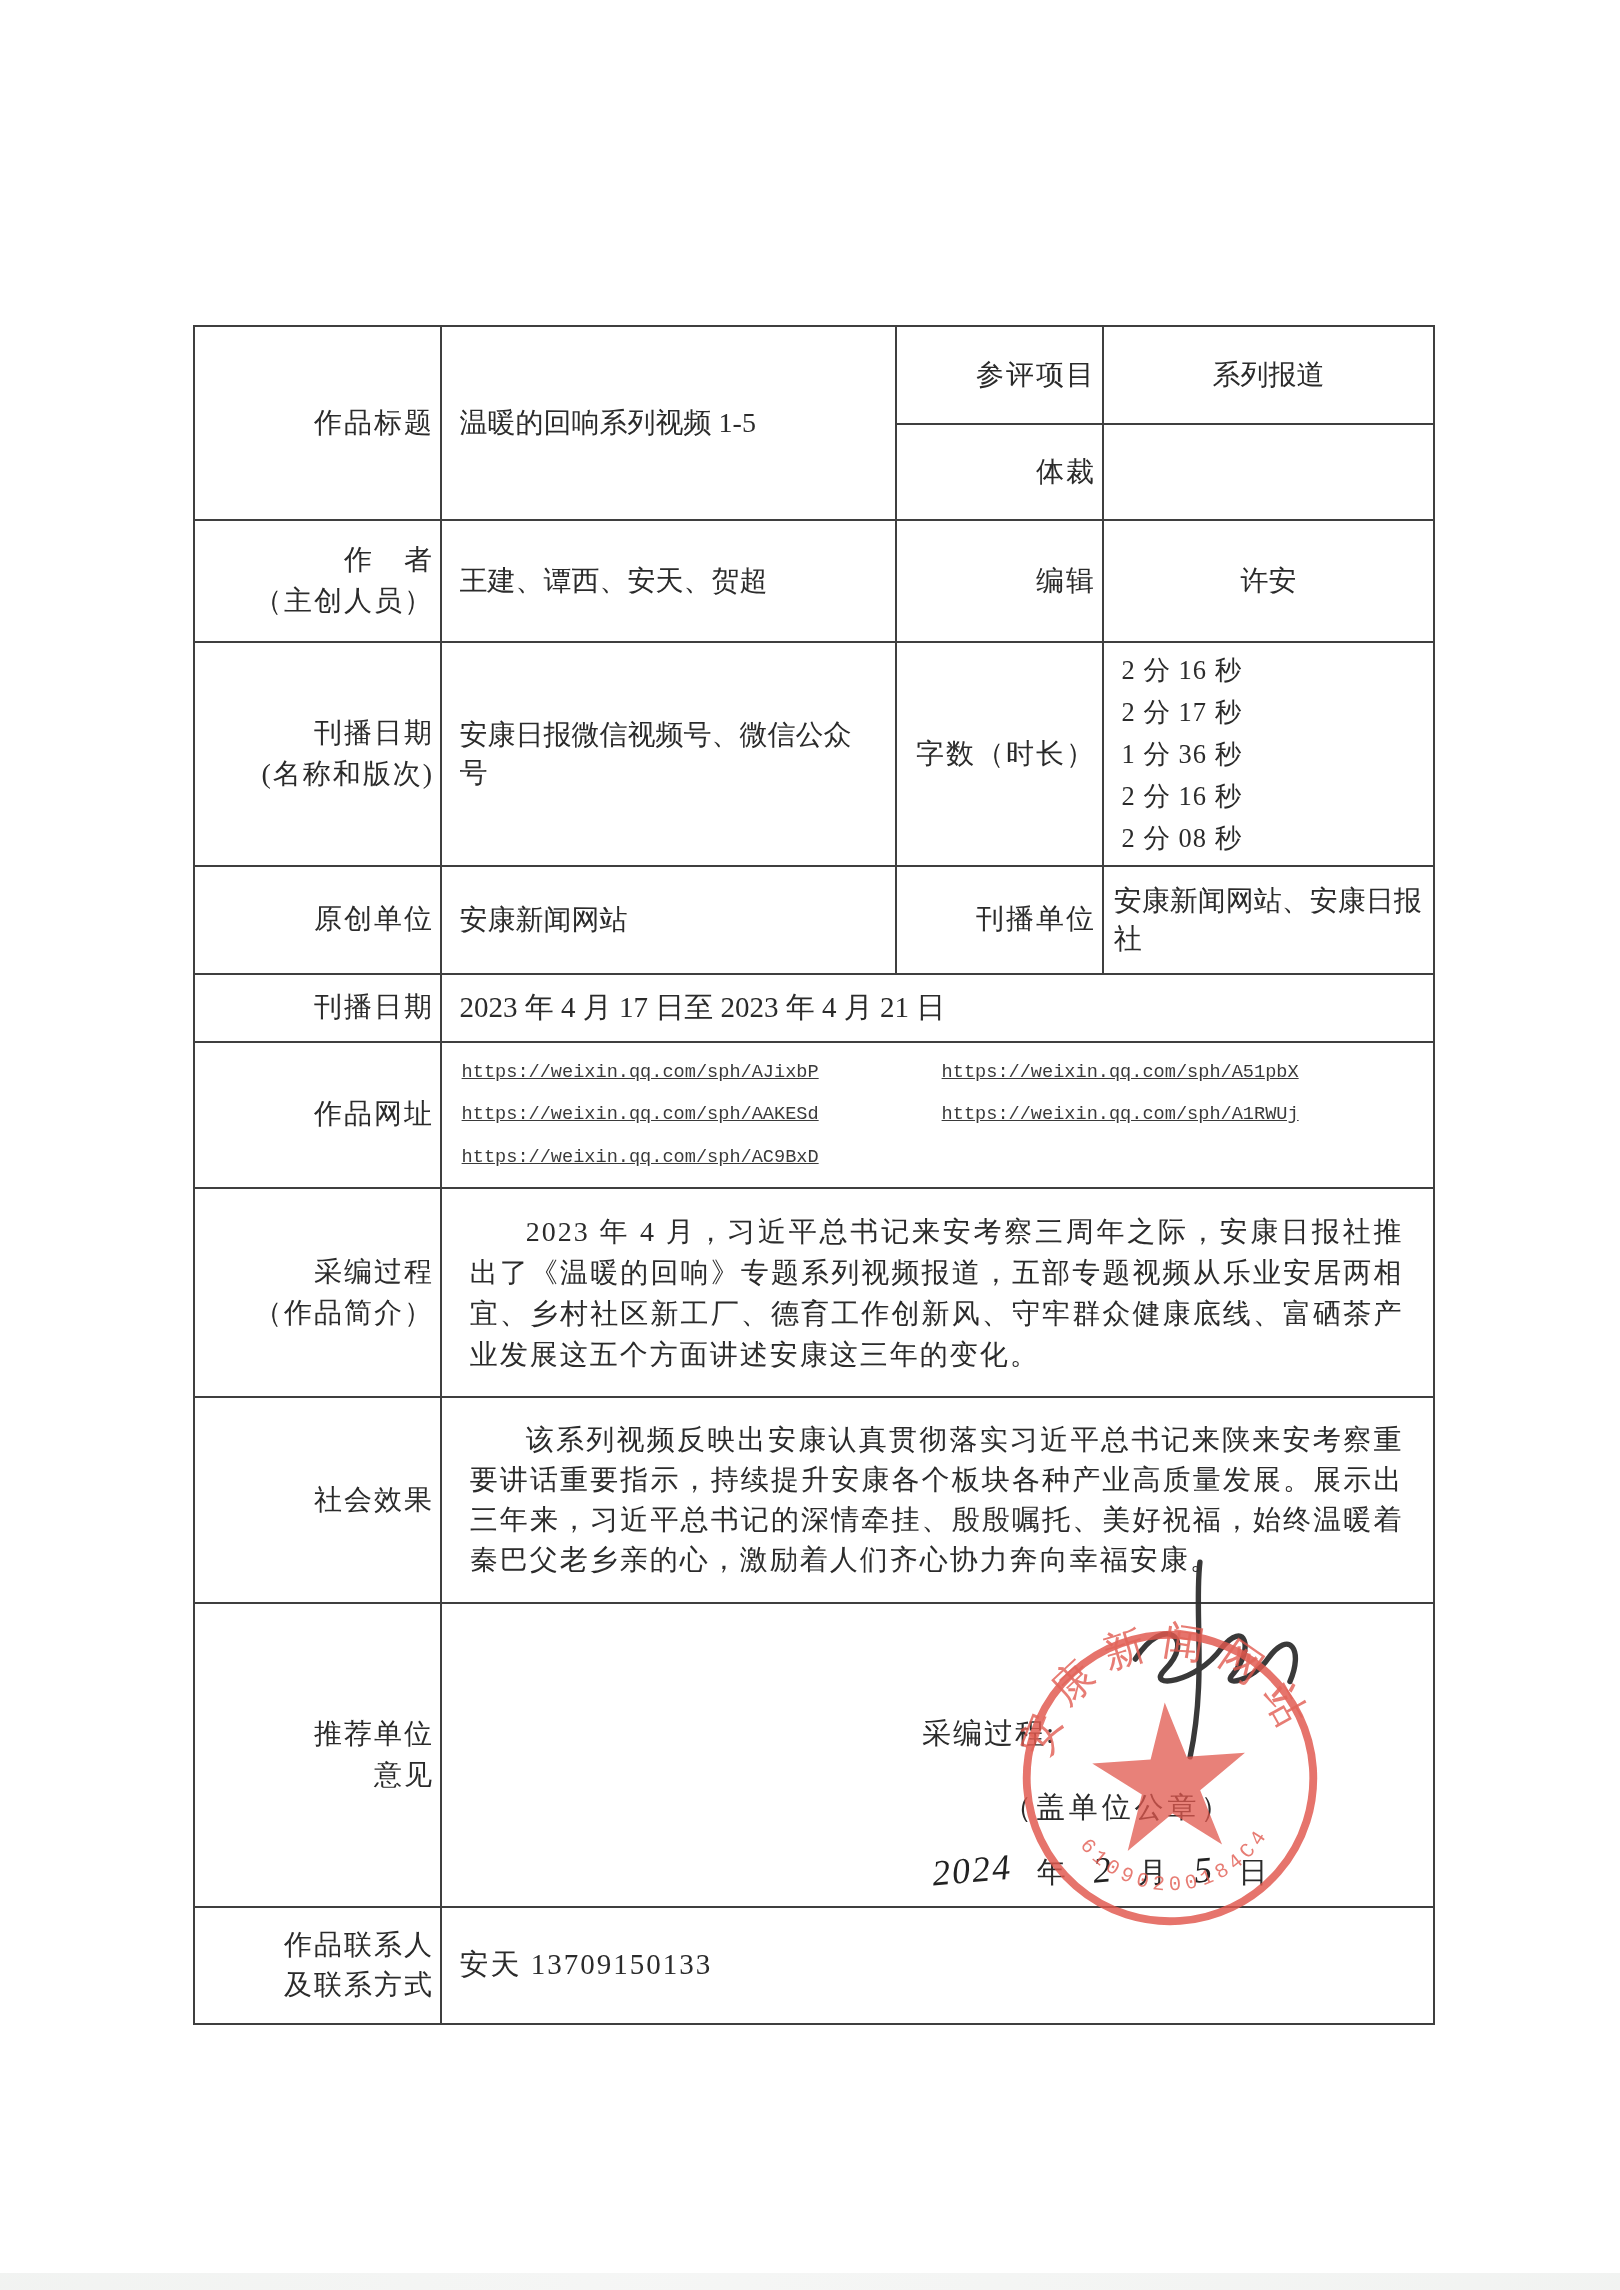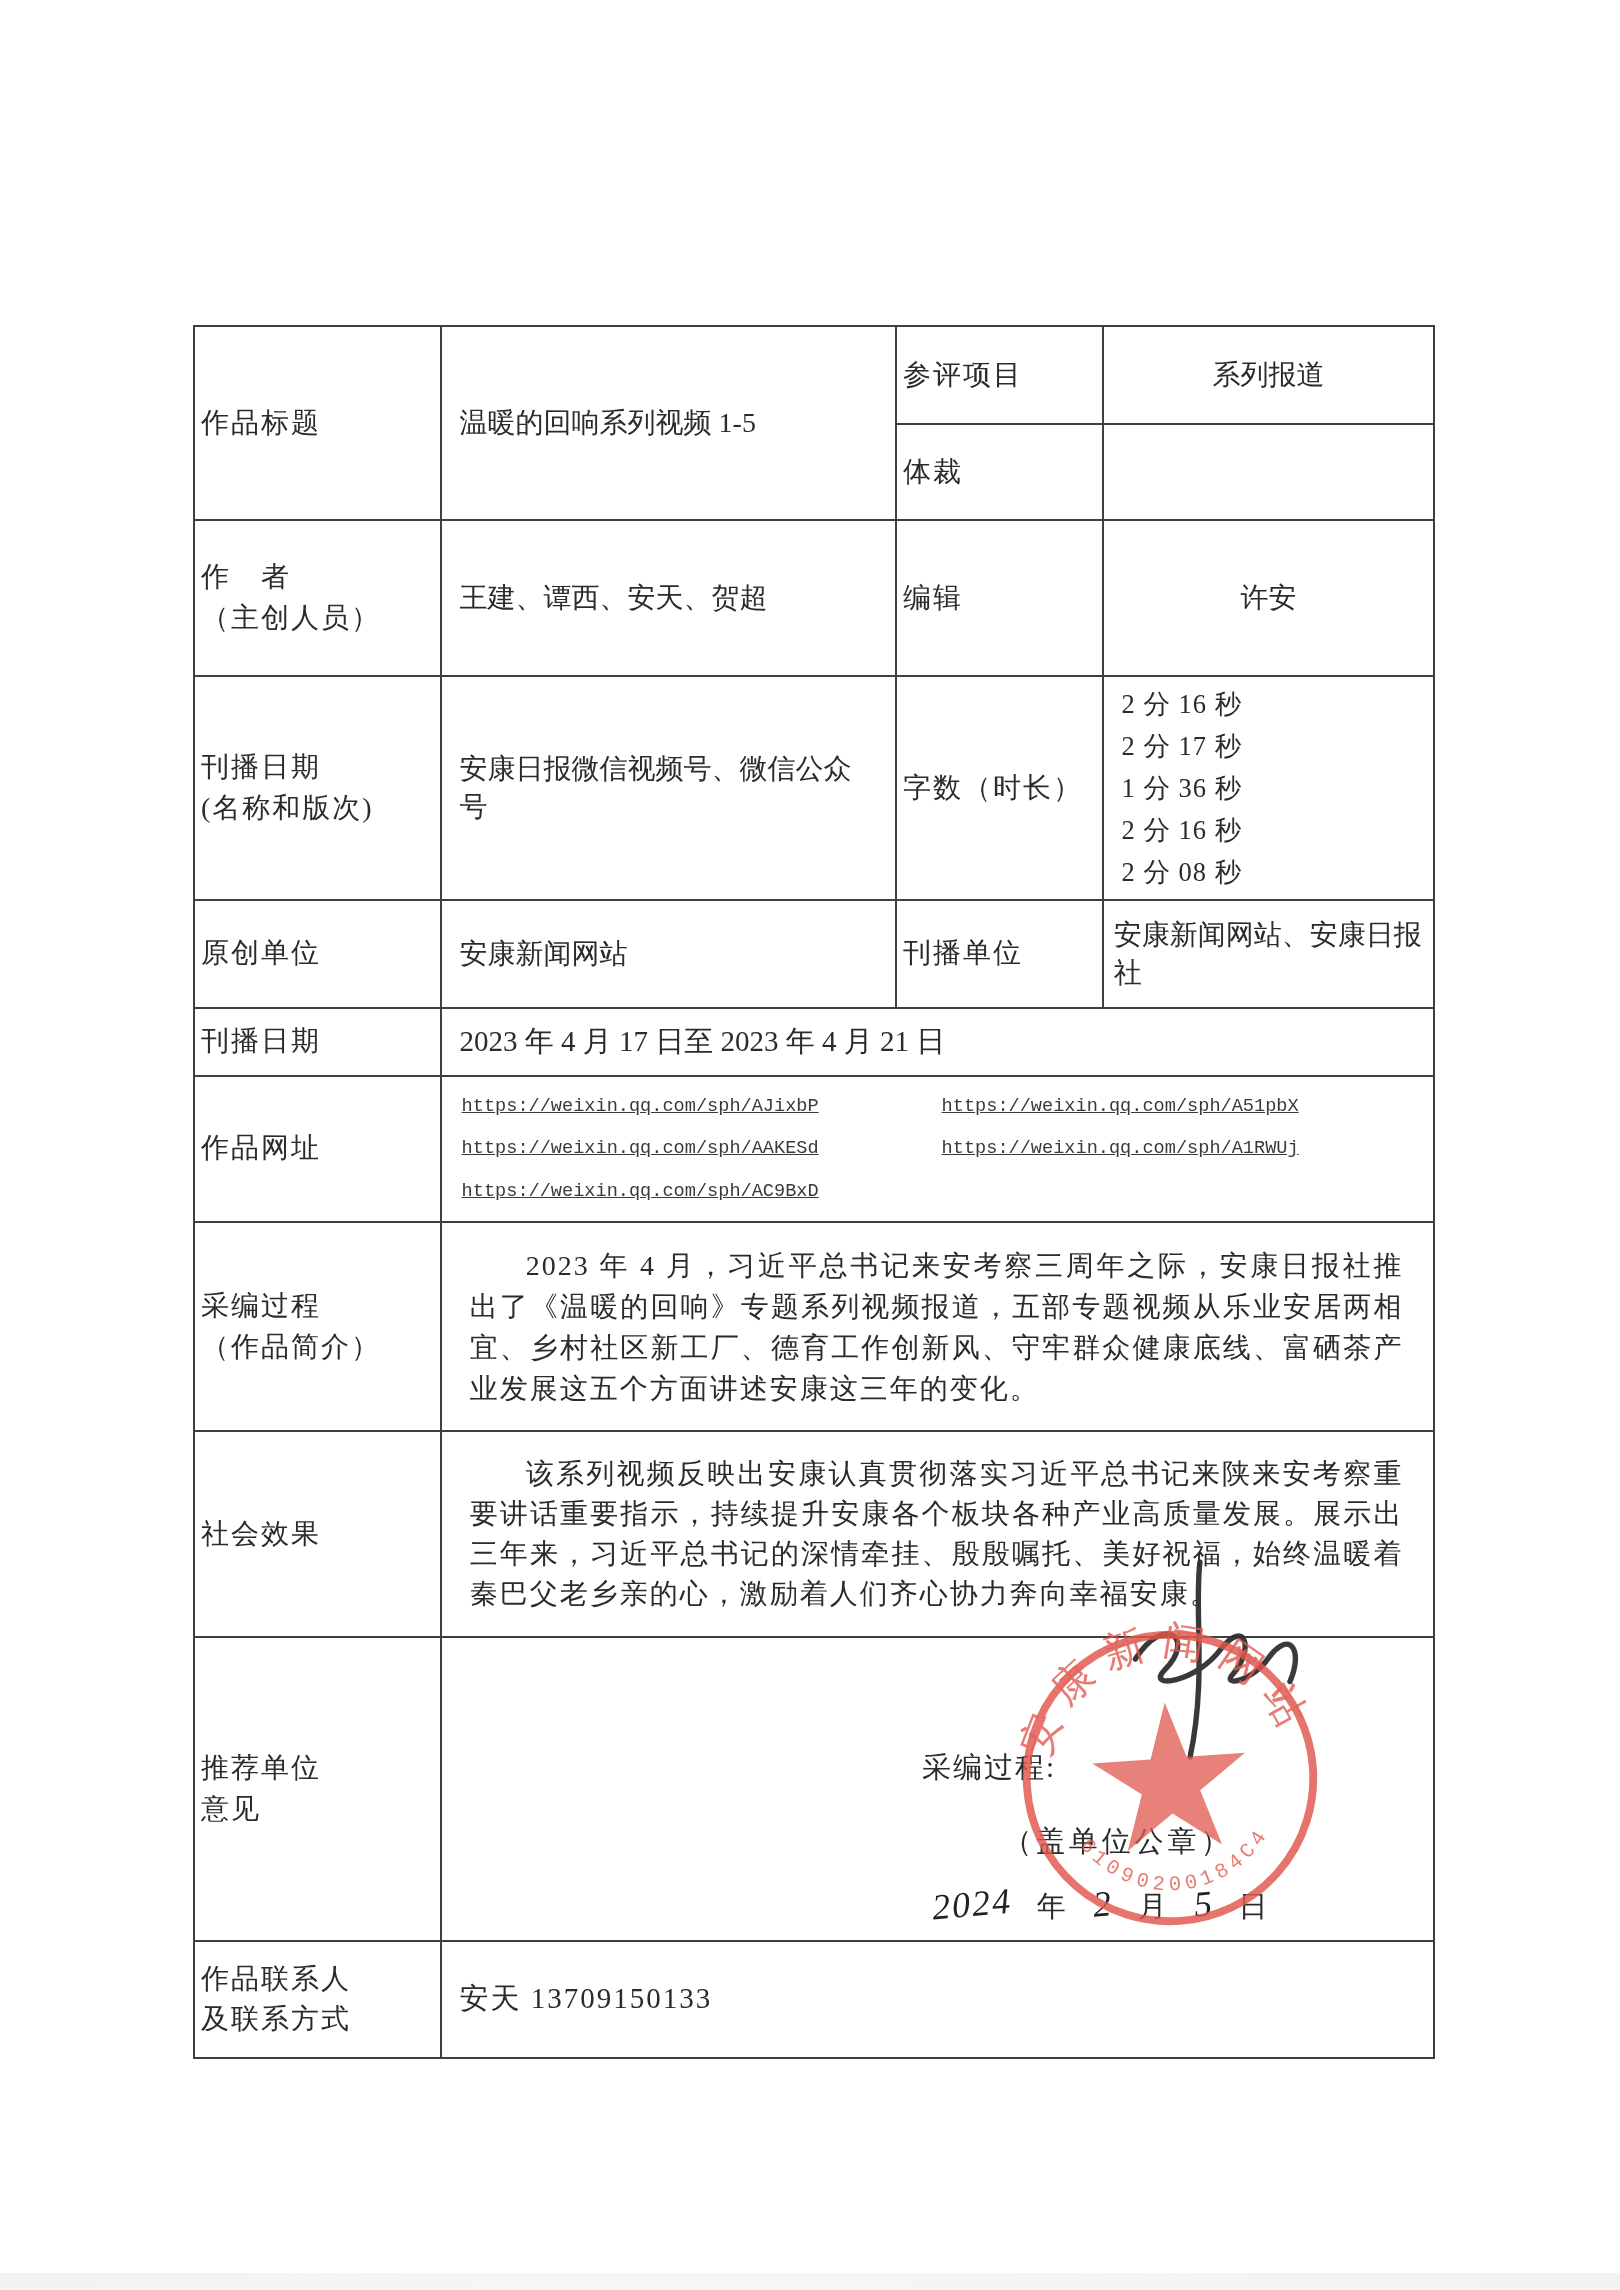--- a/index.html
+++ b/index.html
@@ -20,21 +20,21 @@
     position:absolute;left:193px;top:325px;
     width:1240px;border-collapse:collapse;table-layout:fixed;
     font-size:28px;color:#2b2b2b;
   }
   table.form td{
     border:2px solid #3f3f3f;
     vertical-align:middle;
     overflow:visible;
   }
   td.lbl{
-    text-align:left;letter-spacing:2px;line-height:1.45;
+    text-align:right;letter-spacing:2px;line-height:1.45;
     padding:3.9px 5.9px;
   }
   td.val{padding:5.9px 17.6px;}
   td.val.center{text-align:center;padding:5.9px 7.8px;}
   .lbl-line{display:block;}
   .durations span{display:block;line-height:42px;font-size:26.5px;letter-spacing:1px;}
   td.url-cell{padding:13.7px 19.6px;}
   .url-list{display:flex;flex-wrap:wrap;column-gap:37px;row-gap:21.6px;}
   .url-list a{
     display:block;width:443px;
@@ -84,21 +84,21 @@
         <td class="lbl" rowspan="2">作品标题</td>
         <td class="val" rowspan="2">温暖的回响系列视频 1-5</td>
         <td class="lbl">参评项目</td>
         <td class="val center">系列报道</td>
       </tr>
       <tr style="height:96px">
         <td class="lbl">体裁</td>
         <td class="val center"></td>
       </tr>
 
-      <tr style="height:156px">
+      <tr style="height:122px">
         <td class="lbl">
           <span class="lbl-line">作　者</span>
           <span class="lbl-line">（主创人员）</span>
         </td>
         <td class="val">王建、谭西、安天、贺超</td>
         <td class="lbl">编辑</td>
         <td class="val center">许安</td>
       </tr>
 
       <tr style="height:213px">

